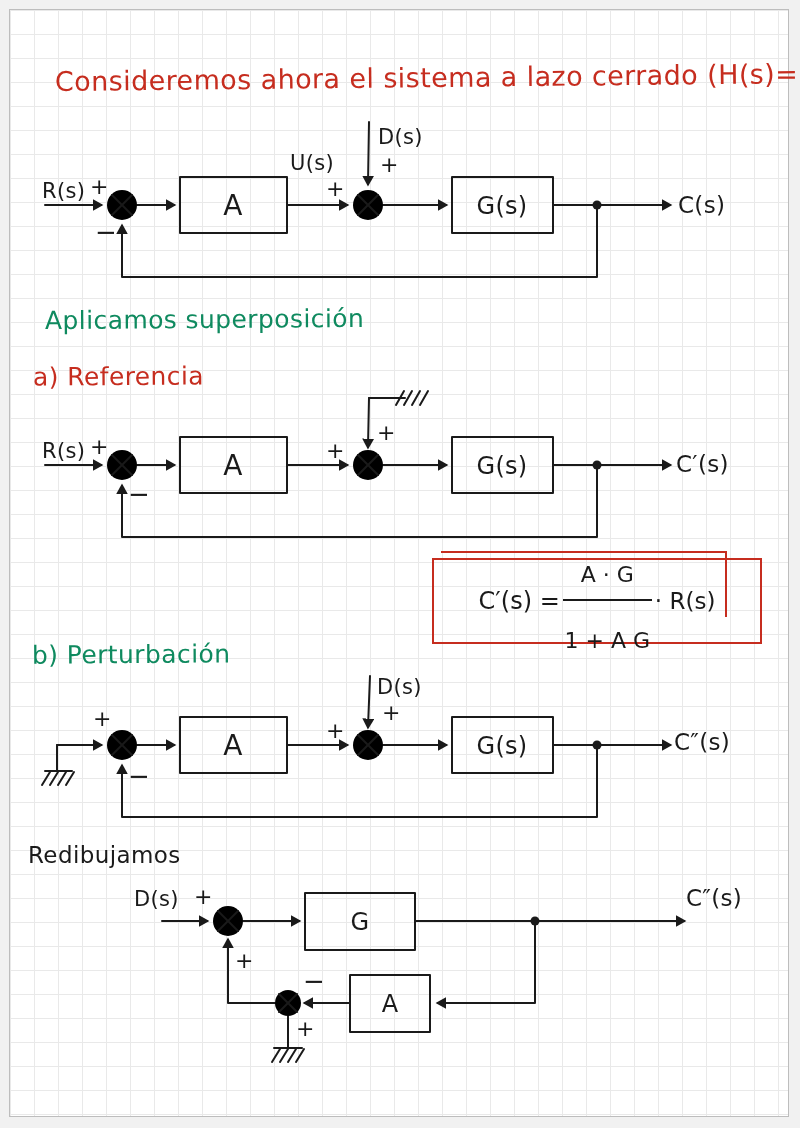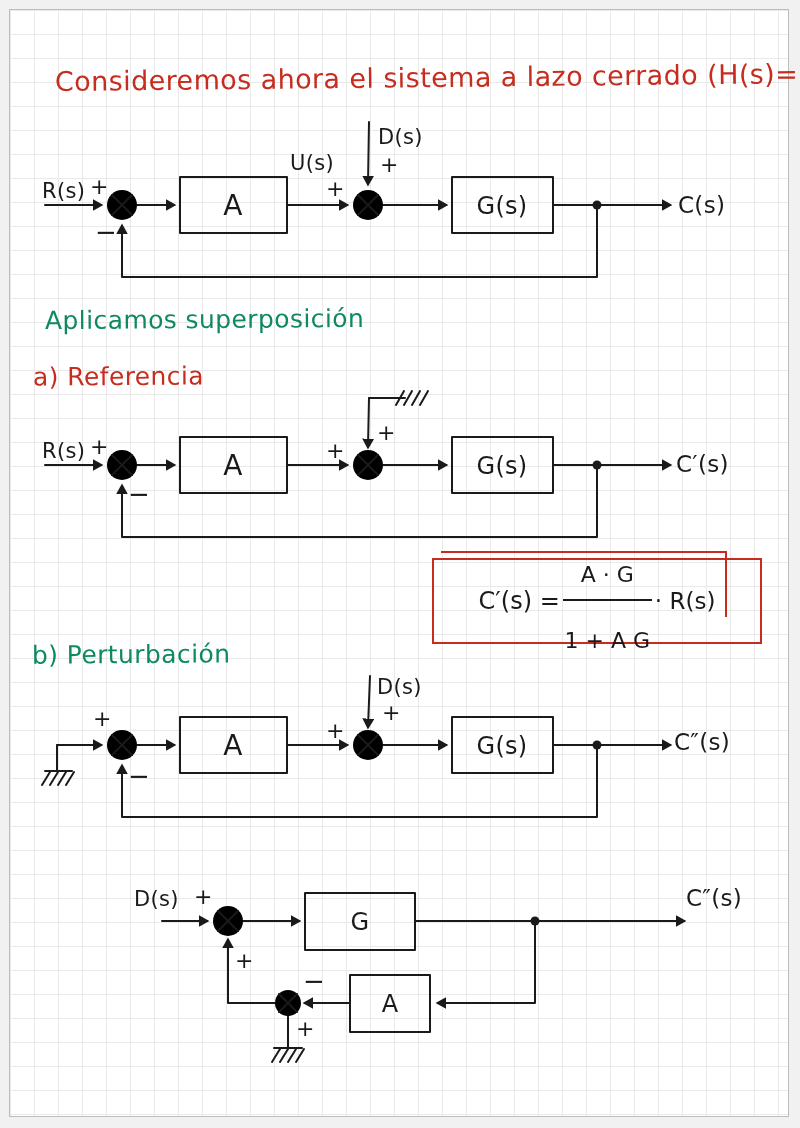--- a/index.html
+++ b/index.html
@@ -199,20 +199,21 @@
     <text class="sign" x="93" y="58">+</text>
     <text class="neg" x="128" y="117">−</text>
     <text class="blk" x="233" y="87">A</text>
     <text class="sign" x="326" y="70">+</text>
     <text class="lbl" x="377" y="26">D(s)</text>
     <text class="sign" x="382" y="52">+</text>
     <text class="blk2" x="502" y="86">G(s)</text>
     <text class="out" x="674" y="82">C″(s)</text>
   </svg>
 
+  <div class="hw h-ink redraw">Redibujamos</div>
 
   <svg class="diag" style="top:872px" width="800" height="200" viewBox="0 0 800 200">
     <defs>
       <marker id="a4" viewBox="0 0 10 10" refX="7" refY="5" markerWidth="6" markerHeight="6" orient="auto-start-reverse">
         <path d="M0,0 L9,5 L0,10 z" fill="#1a1a1a"></path>
       </marker>
     </defs>
     <g>
       <line x1="162" y1="49" x2="207" y2="49" marker-end="url(#a4)"></line>
       <line x1="243" y1="49" x2="299" y2="49" marker-end="url(#a4)"></line>

